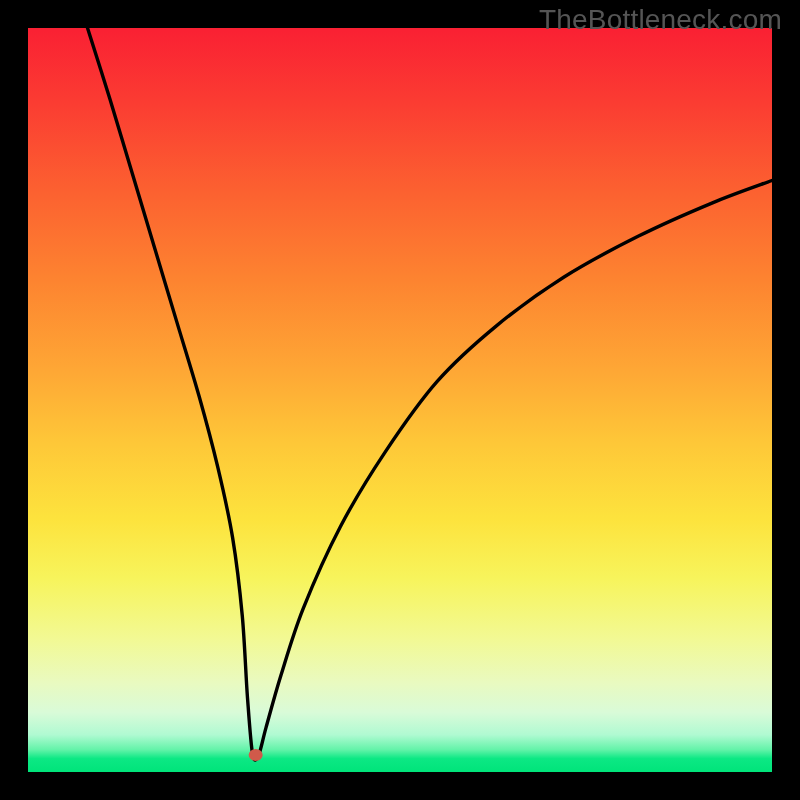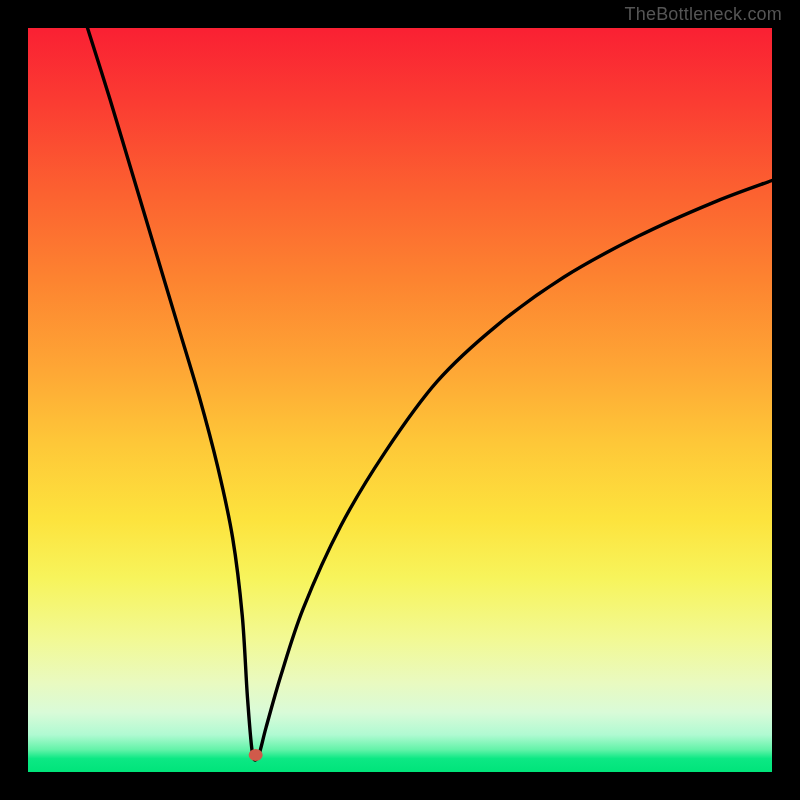--- a/index.html
+++ b/index.html
@@ -8,21 +8,21 @@
     height: 800px;
     background: #000;
     position: relative;
     font-family: Arial, sans-serif;
   }
   .watermark {
     position: absolute;
     top: 4px;
     right: 18px;
     color: #555;
-    font-size: 18px;
+    font-size: 28px;
     font-weight: 500;
     z-index: 10;
     letter-spacing: 0.2px;
   }
   .frame {
     position: absolute;
     top: 28px;
     left: 28px;
     width: 744px;
     height: 744px;

